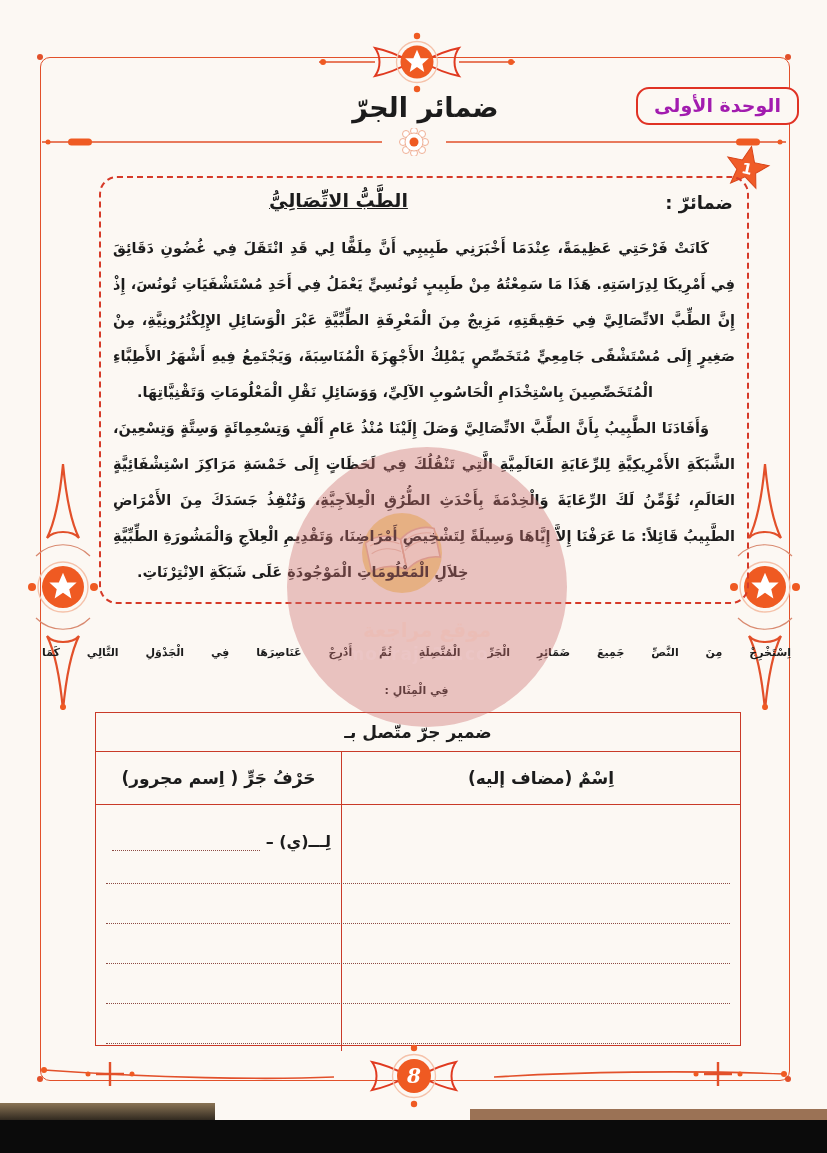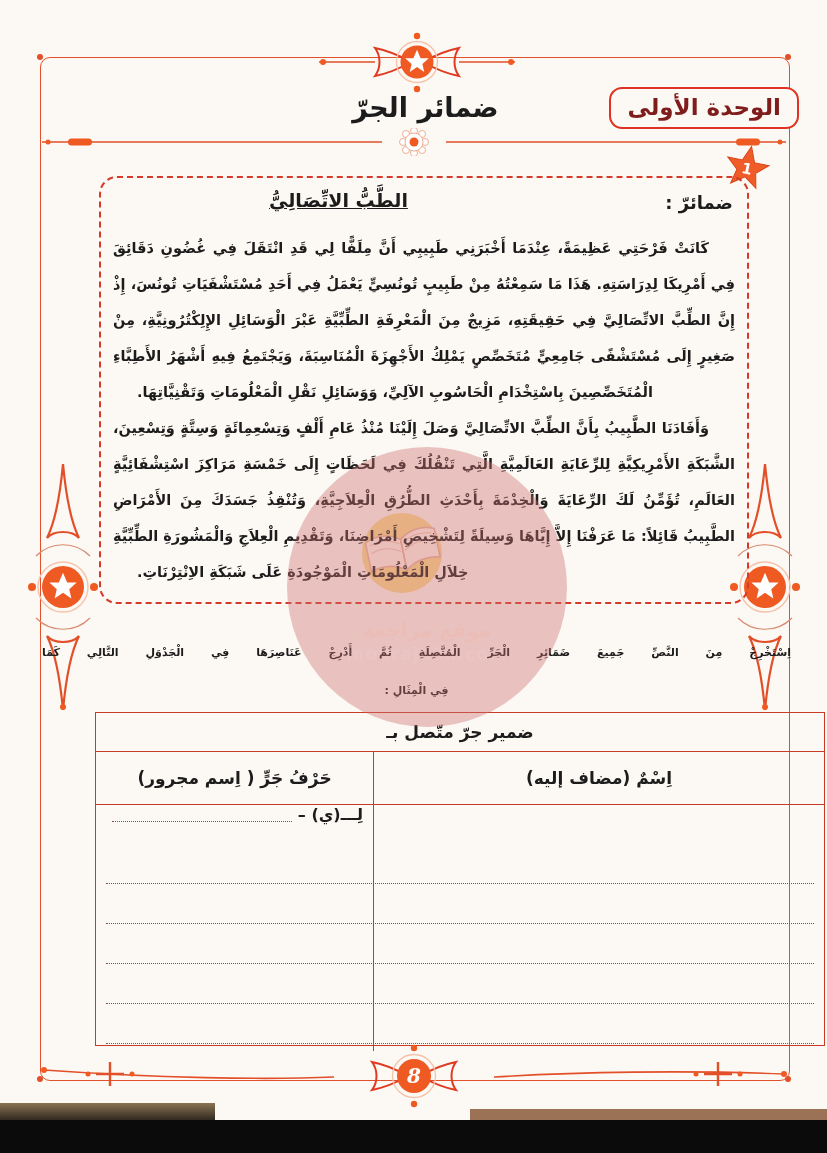--- a/index.html
+++ b/index.html
@@ -5,46 +5,46 @@
   html,body{margin:0;padding:0;background:#e8e4de;}
   #page{position:relative;width:827px;height:1153px;background:#fcf8f3;overflow:hidden;
         font-family:"DejaVu Sans",sans-serif;color:#1c1c1c;}
   .abs{position:absolute;}
   
   .frame{left:40px;top:57px;width:748px;height:1022px;border:1.6px solid #e2502a;border-radius:10px;}
   .corner-dot{width:6px;height:6px;border-radius:50%;background:#e2502a;}
   
   .page-title{left:0;right:0;top:92px;text-align:center;font-size:27px;font-weight:800;letter-spacing:1px;margin-left:24px;}
   .unit-badge{right:28px;top:87px;border:2.5px solid #e03224;border-radius:13px;padding:5px 16px 7px;
-              color:#7f1d1d;font-size:23px;font-weight:800;background:#fcf8f3;direction:rtl;}
+              color:#a21caf;font-size:19px;font-weight:800;background:#fcf8f3;direction:rtl;}
   
   .text-box{left:99px;top:176px;width:646px;height:424px;border:2.2px dashed #d63a28;border-radius:18px;}
   .box-label{right:14px;top:14px;font-size:18px;font-weight:700;direction:rtl;}
   .box-title{left:168px;top:11px;font-size:19px;font-weight:800;direction:rtl;text-decoration:underline;}
   .lines{left:12px;right:12px;top:52px;}
   .tline{height:36px;line-height:36px;font-size:14.5px;font-weight:700;direction:rtl;
          overflow:hidden;text-align:justify;text-align-last:justify;}
   .tline.indent{padding-right:26px;}
   .tline.lastl{text-align-last:left;margin-left:24px;}
   
   .instruction{left:42px;right:36px;top:634px;}
   .iline{height:38px;line-height:38px;font-size:11px;font-weight:700;direction:rtl;
          overflow:hidden;text-align:justify;text-align-last:justify;}
   .iline.center{text-align-last:center;}
   
-  .ptable{left:95px;top:712px;width:730px;height:334px;border:1.7px solid #c93a28;box-sizing:border-box;}
+  .ptable{left:95px;top:712px;width:646px;height:334px;border:1.7px solid #c93a28;box-sizing:border-box;}
   .t-header{height:38px;line-height:38px;border-bottom:1.7px solid #c93a28;text-align:center;
             font-size:17px;font-weight:700;direction:rtl;}
   .t-row{display:flex;}
   .cell-l{width:38.2%;border-right:1.7px solid #c93a28;box-sizing:border-box;}
   .cell-r{flex:1;}
   .cols{height:52px;border-bottom:1.7px solid #c93a28;}
   .colhdr{display:flex;align-items:center;justify-content:center;font-size:17px;font-weight:700;direction:rtl;}
   .exrow{height:46px;}
-  .excell{display:flex;direction:rtl;align-items:flex-start;padding:0 10px;font-size:16px;font-weight:700;}
+  .excell{display:flex;direction:rtl;align-items:flex-end;padding:0 10px;font-size:16px;font-weight:700;}
   .leader{flex:1;height:16px;border-bottom:1.7px dotted #8d4b43;margin:0 6px;}
   .arow{height:40px;position:relative;}
   .dotline{position:absolute;left:10px;right:10px;bottom:7px;border-bottom:1.7px dotted #8d4b43;}
   
   .wm-yellow{left:362px;top:513px;width:80px;height:80px;border-radius:50%;background:rgba(247,216,138,.95);}
   .wm-t1{left:292px;top:618px;width:270px;text-align:center;color:rgba(255,240,228,.95);
          font-size:20px;font-weight:700;direction:rtl;}
   .wm-t2{left:292px;top:644px;width:270px;text-align:center;color:rgba(255,255,255,.8);
          font-size:17px;font-weight:700;letter-spacing:1px;}
   .wm-pink{left:287px;top:447px;width:280px;height:280px;border-radius:50%;

